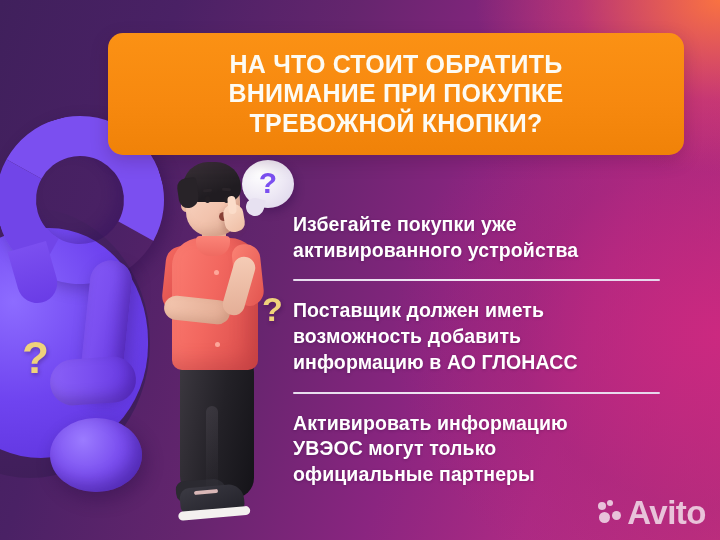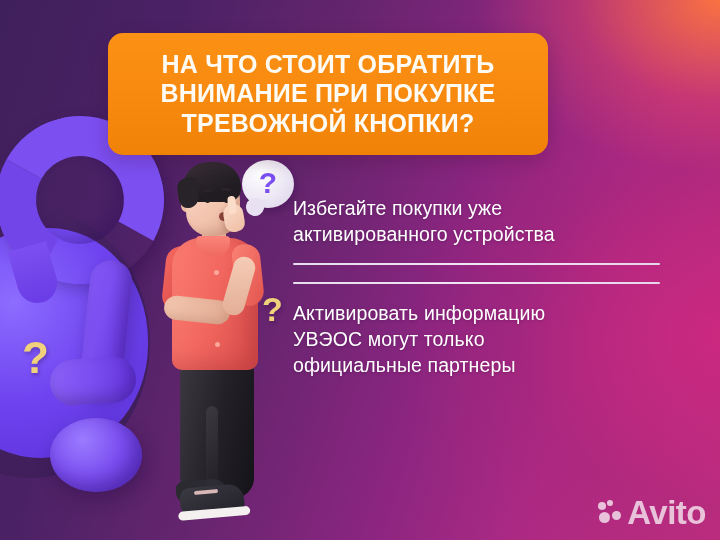--- a/index.html
+++ b/index.html
@@ -196,42 +196,43 @@
     content:"";position:absolute;left:-3px;bottom:-6px;width:72px;height:9px;
     background:#f3f0ef;border-radius:5px;
   }
   .p-shoe-stripe{
     position:absolute;left:44px;top:330px;width:24px;height:4px;z-index:5;
     background:#d9b7b7;border-radius:3px;transform:rotate(-5deg);
   }
 
   
   .header-card{
-    position:absolute;left:108px;top:33px;width:440px;height:122px;
+    position:absolute;left:108px;top:33px;width:576px;height:122px;
     background:linear-gradient(180deg,#fb9114 0%,#f7890f 55%,#f08208 100%);
     border-radius:15px;
     box-shadow:0 6px 18px rgba(60,10,50,0.22);
     display:flex;align-items:center;justify-content:center;
     z-index:8;
   }
   .header-title{
     color:#fdfbf3;font-weight:700;font-size:25px;line-height:1.18;
     text-align:center;letter-spacing:.2px;
     padding:0 14px;
     white-space:pre-line;
   }
 
   
   .list{
     position:absolute;left:293px;top:196px;width:372px;z-index:7;
   }
   .list-item{
-    color:#ffffff;font-weight:400;font-size:19.5px;line-height:1.32;
+    color:#ffffff;font-weight:700;font-size:19.5px;line-height:1.32;
     white-space:pre-line;letter-spacing:.1px;
     text-shadow:0 1px 3px rgba(45,5,55,0.28);
+    margin-top:16px;
   }
   .divider{
     height:2px;width:367px;
     background:linear-gradient(90deg,#efe9f6 0%,#f6f2fb 50%,#e9e1f2 100%);
     border-radius:2px;
     margin:16px 0 17px 0;
     opacity:.94;
   }
 
   
@@ -302,20 +303,23 @@
   <div class="header-card">
     <div class="header-title">НА ЧТО СТОИТ ОБРАТИТЬ
 ВНИМАНИЕ ПРИ ПОКУПКЕ
 ТРЕВОЖНОЙ КНОПКИ?</div>
   </div>
 
   <div class="list">
     <div class="list-item">Избегайте покупки уже
 активированного устройства</div>
     <div class="divider"></div>
+    <div class="list-item">Поставщик должен иметь
+возможность добавить
+информацию в АО ГЛОНАСС</div>
     <div class="divider"></div>
     <div class="list-item">Активировать информацию
 УВЭОС могут только
 официальные партнеры</div>
   </div>
 
   <div class="avito">
     <div class="avito-dots">
       <i class="d1"></i>
       <i class="d2"></i>

